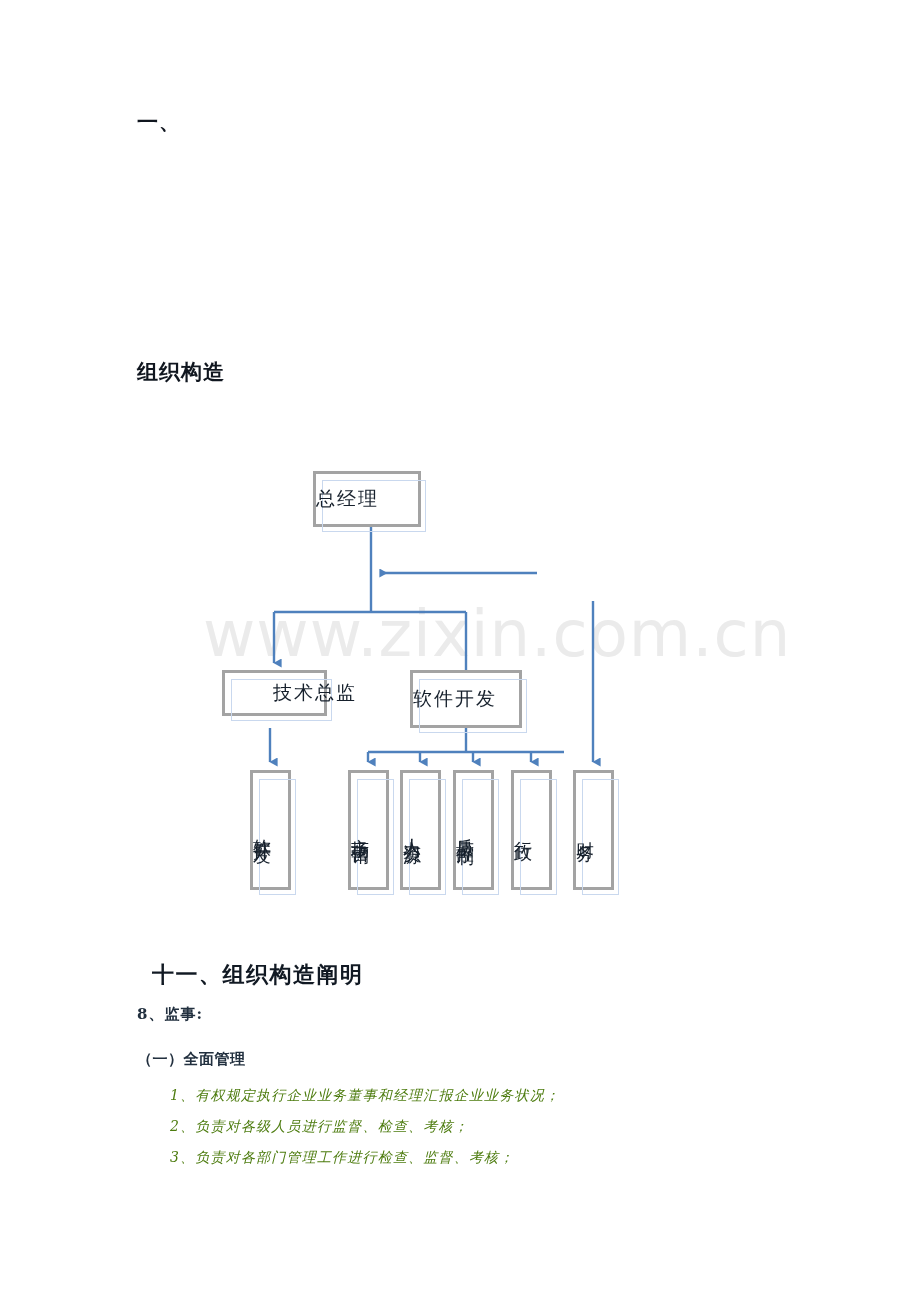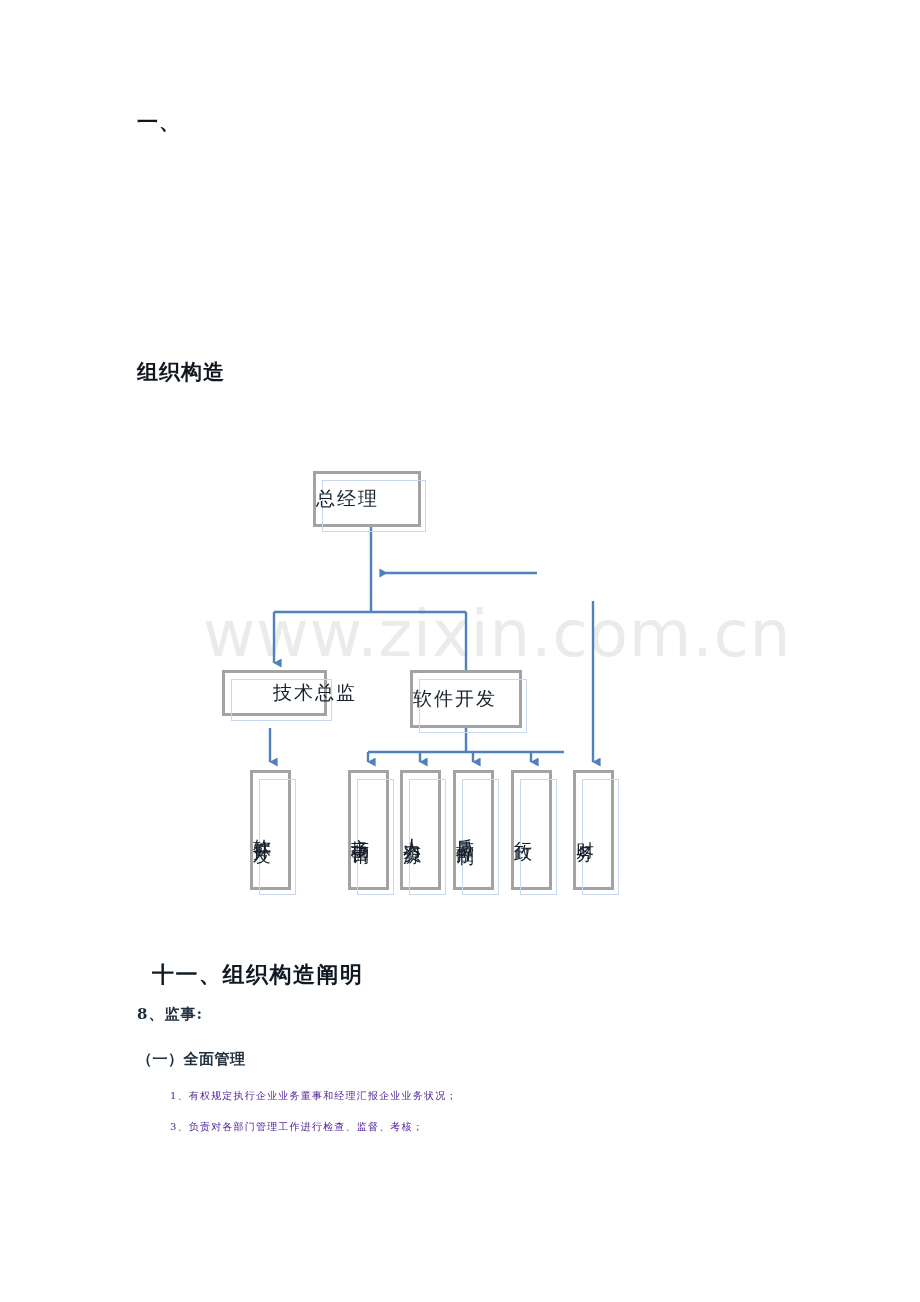--- a/index.html
+++ b/index.html
@@ -77,25 +77,26 @@
     margin-top: 8px;
   }
 
   .list {
     position: absolute;
     left: 170px;
     top: 1080px;
     width: 700px;
   }
   .list-item {
-    font-size: 10px;
+    font-size: 14px;
     line-height: 31px;
     letter-spacing: 1.2px;
-    color: #4c1d95;
+    color: #4d7c0f;
     white-space: nowrap;
+    font-style: italic;
   }
 
   
   .chart {
     position: absolute;
     left: 0;
     top: 0;
     width: 920px;
     height: 1302px;
     pointer-events: none;
@@ -235,16 +236,17 @@
   </div>
 
   <div class="chapter-title">十一、组织构造阐明</div>
 
   <div class="sub-title">8、监事:</div>
 
   <div class="sub-title-2">（一）全面管理</div>
 
   <div class="list">
     <div class="list-item">1、有权规定执行企业业务董事和经理汇报企业业务状况；</div>
+    <div class="list-item">2、负责对各级人员进行监督、检查、考核；</div>
     <div class="list-item">3、负责对各部门管理工作进行检查、监督、考核；</div>
   </div>
 
 </div>
 
 </body></html>

